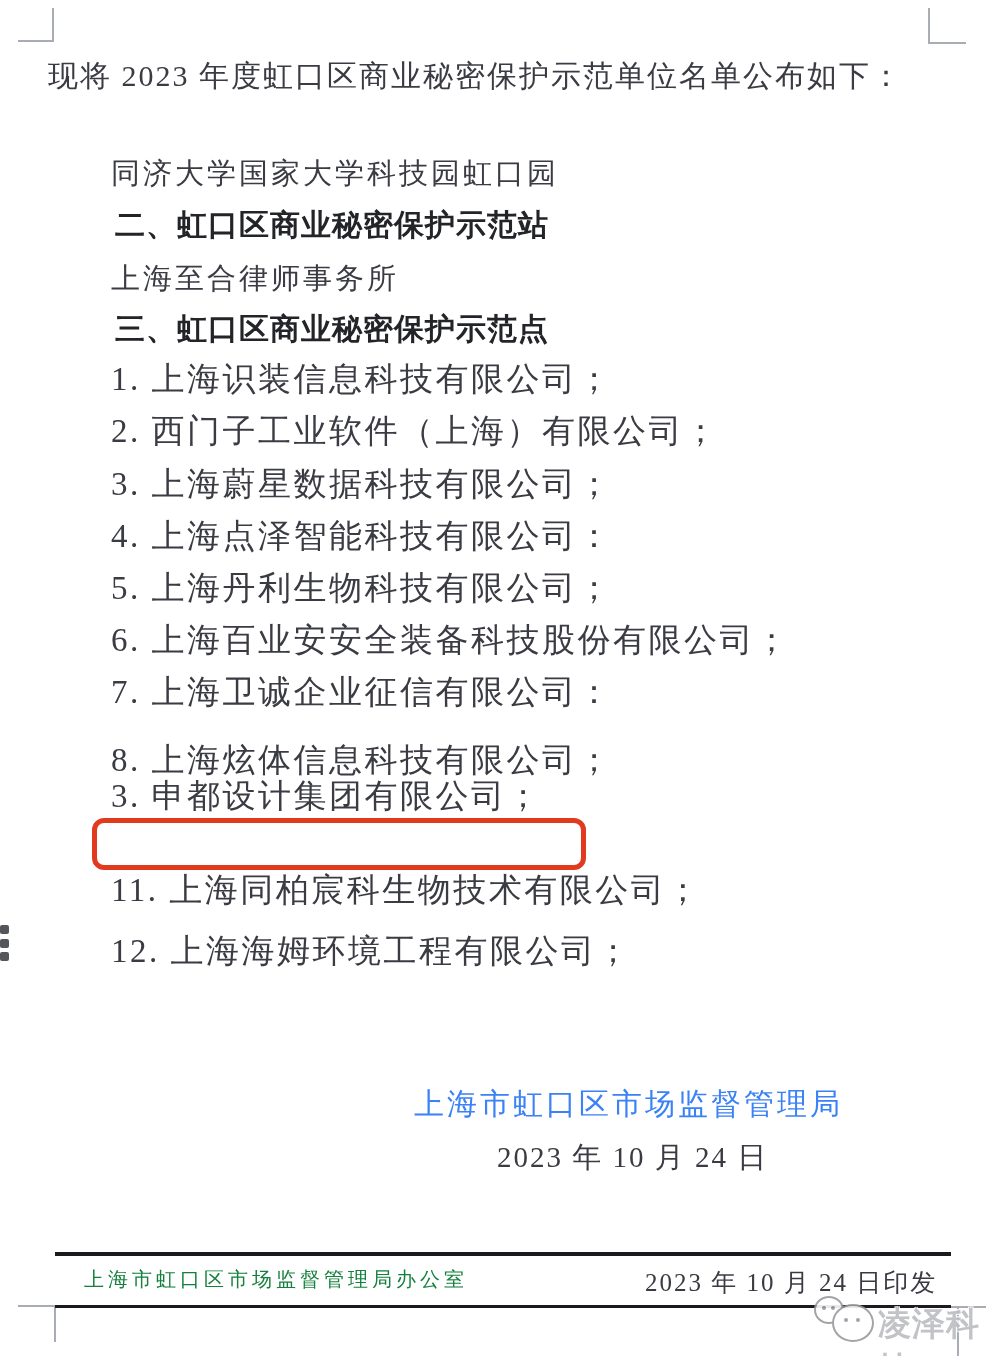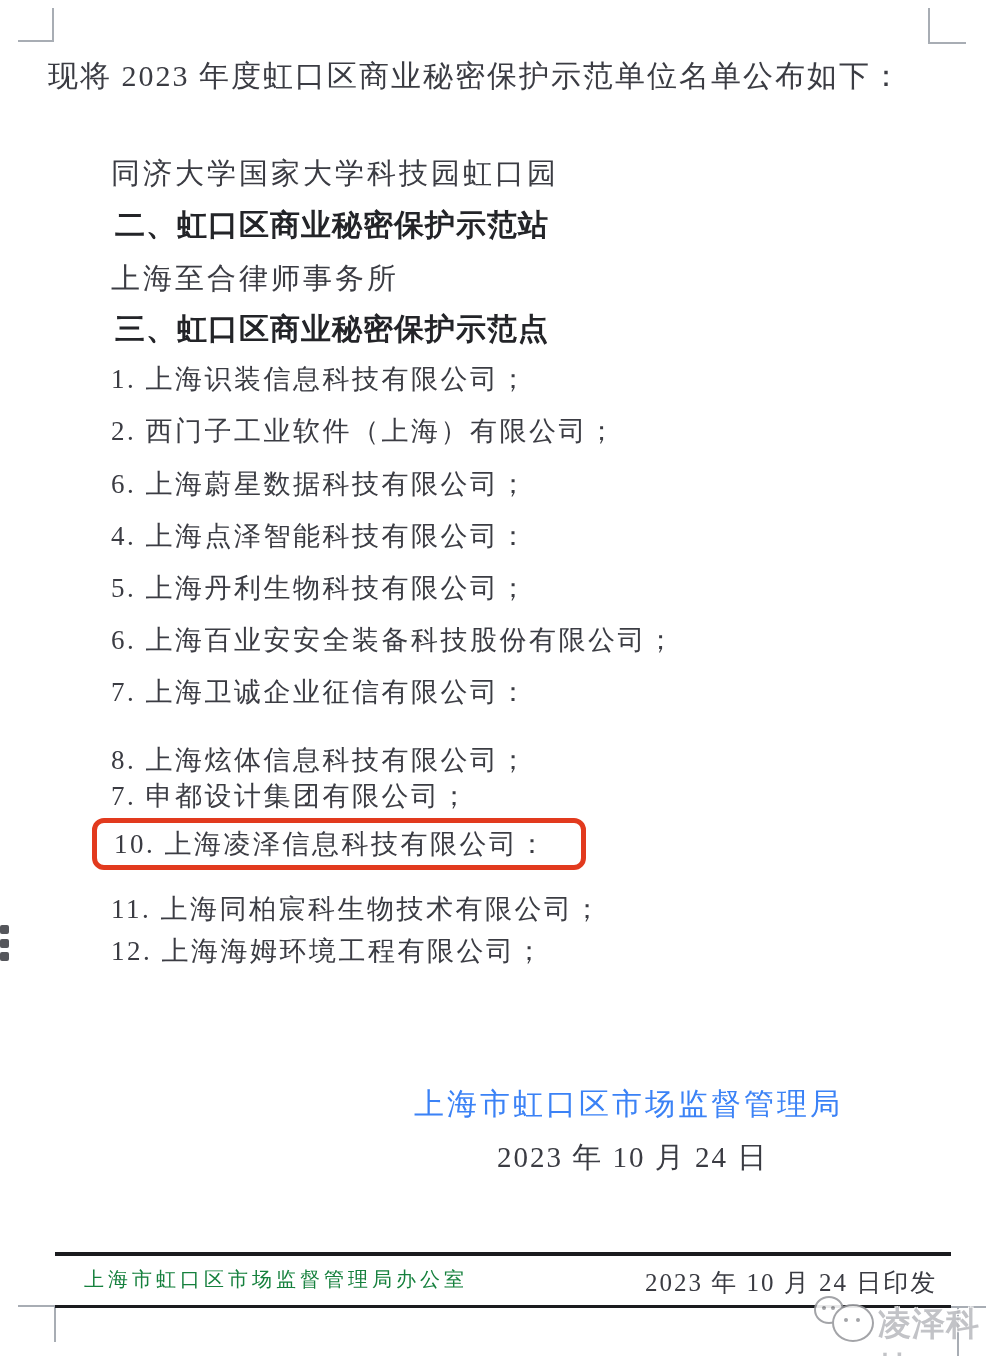--- a/index.html
+++ b/index.html
@@ -14,21 +14,21 @@
   }
   .heading {
     font-family:"Liberation Sans","DejaVu Sans",sans-serif;
     font-weight:700; font-size:30px; line-height:34px; letter-spacing:1px;
     color:#232428;
   }
   .body-line {
     font-size:29px; line-height:34px; letter-spacing:3px; color:#3b3c43;
   }
   .list-item {
-    font-size:27px; line-height:34px; letter-spacing:2.5px; color:#3b3c43;
+    font-size:33px; line-height:34px; letter-spacing:2.5px; color:#3b3c43;
   }
   .highlight-box {
     position:absolute; left:92px; top:818px; width:484px; height:42px;
     border:5px solid #e23a1e; border-radius:12px; background:transparent;
   }
   .signature-line { font-size:30px; letter-spacing:3px; color:#3b82f6; }
   .date-line { font-size:29px; letter-spacing:2px; color:#3b3c43; }
   .rule { position:absolute; background:#1a1b1e; }
   .footer-text { font-size:20px; letter-spacing:4px; color:#15803d; }
   .footer-date { font-size:25px; letter-spacing:2px; color:#3a3b42; }
@@ -68,32 +68,31 @@
 
   <div class="abs body-line" style="left:111px; top:156px;text-align:center;">同济大学国家大学科技园虹口园</div>
 
   <div class="abs heading" style="left:115px; top:208px;">二、虹口区商业秘密保护示范站</div>
   <div class="abs body-line" style="left:111px; top:261px;">上海至合律师事务所</div>
 
   <div class="abs heading" style="left:115px; top:312px;">三、虹口区商业秘密保护示范点</div>
 
   <div class="abs list-item" style="left:111px; top:362px;">1. 上海识装信息科技有限公司；</div>
   <div class="abs list-item" style="left:111px; top:414px;">2. 西门子工业软件（上海）有限公司；</div>
-  <div class="abs list-item" style="left:111px; top:467px;">6. 上海蔚星数据科技有限公司；</div>
+  <div class="abs list-item" style="left:111px; top:467px;">3. 上海蔚星数据科技有限公司；</div>
   <div class="abs list-item" style="left:111px; top:519px;">4. 上海点泽智能科技有限公司：</div>
   <div class="abs list-item" style="left:111px; top:571px;">5. 上海丹利生物科技有限公司；</div>
   <div class="abs list-item" style="left:111px; top:623px;">6. 上海百业安安全装备科技股份有限公司；</div>
   <div class="abs list-item" style="left:111px; top:675px;">7. 上海卫诚企业征信有限公司：</div>
   <div class="abs list-item" style="left:111px; top:727px;margin-top:16px;">8. 上海炫体信息科技有限公司；</div>
-  <div class="abs list-item" style="left:111px; top:779px;">7. 申都设计集团有限公司；</div>
+  <div class="abs list-item" style="left:111px; top:779px;">3. 申都设计集团有限公司；</div>
 
   <div class="highlight-box" style="border-color: rgb(226, 58, 30);"></div>
-  <div class="abs list-item" style="left:114px; top:827px;">10. 上海凌泽信息科技有限公司：</div>
 
-  <div class="abs list-item" style="left:111px; top:892px;">11. 上海同柏宸科生物技术有限公司；</div>
+  <div class="abs list-item" style="left:111px; top:873px;">11. 上海同柏宸科生物技术有限公司；</div>
   <div class="abs list-item" style="left:111px; top:934px;">12. 上海海姆环境工程有限公司；</div>
 
   <div class="abs signature-line" style="left:414px; top:1084px;">上海市虹口区市场监督管理局</div>
   <div class="abs date-line" style="left:497px; top:1138px;">2023 年 10 月 24 日</div>
 
   <div class="rule" style="left:55px; top:1252px; width:896px; height:4px;"></div>
   <div class="abs footer-text" style="left:84px; top:1266px;">上海市虹口区市场监督管理局办公室</div>
   <div class="abs footer-date" style="left:645px; top:1266px;">2023 年 10 月 24 日印发</div>
   <div class="rule" style="left:55px; top:1305px; width:896px; height:3px;"></div>
 

